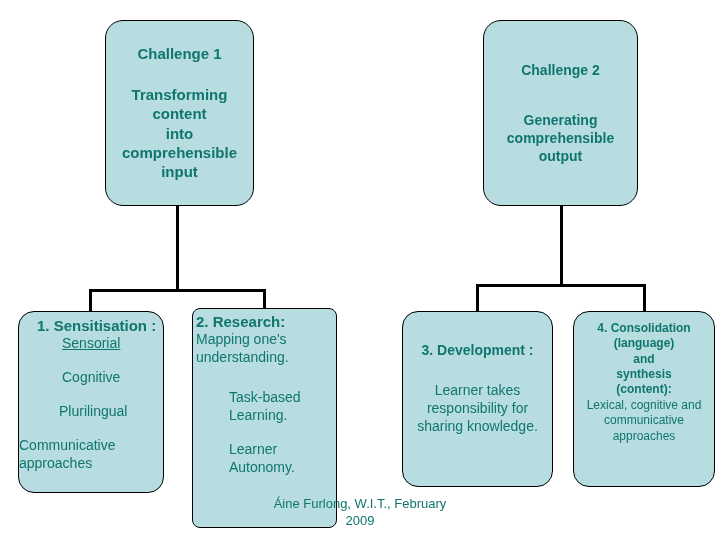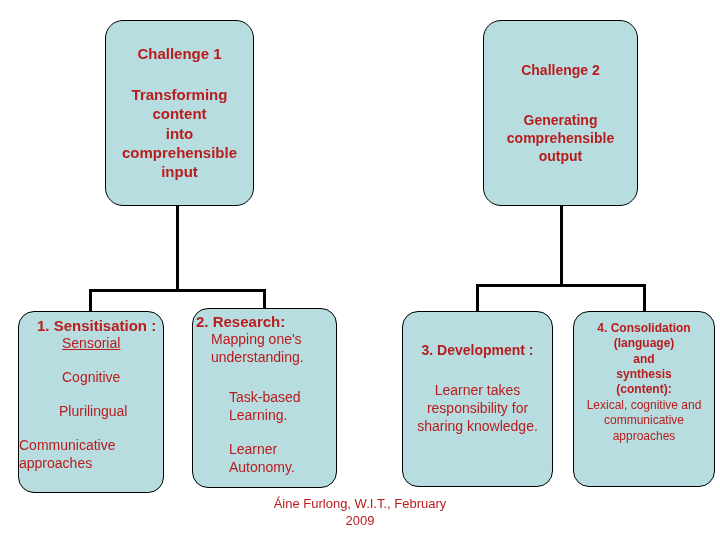--- a/index.html
+++ b/index.html
@@ -8,21 +8,21 @@
     padding: 0;
     background: #ffffff;
   }
   #canvas {
     position: relative;
     width: 720px;
     height: 540px;
     background: #ffffff;
     overflow: hidden;
     font-family: "Liberation Sans", sans-serif;
-    color: #b91c1c;
+    color: #0f766e;
   }
 
   
   .node {
     position: absolute;
     box-sizing: border-box;
     background: #b8dde0;
     border: 1px solid #000000;
     border-radius: 16px;
     display: flex;
@@ -117,23 +117,23 @@
     <div class="title t15 overflow-x" style="padding-left:18px;">1. Sensitisation :</div>
     <div class="body t14" style="padding-left:43px;text-decoration:underline;">Sensorial</div>
     <div class="gap-md"></div>
     <div class="body t14" style="padding-left:43px;">Cognitive</div>
     <div class="gap-md"></div>
     <div class="body t14" style="padding-left:40px;">Plurilingual</div>
     <div class="gap-md"></div>
     <div class="body t14" style="text-align:left; width:160px;">Communicative approaches</div>
   </div>
 
-  <div class="node" style="left:192px; top:308px; width:145px; height:180px; padding-top:3px; align-items:flex-start;">
+  <div class="node" style="left:192px; top:308px; width:145px; height:220px; padding-top:3px; align-items:flex-start;border-radius:8px;">
     <div class="title t15" style="padding-left:3px;">2. Research:</div>
-    <div class="body t14" style="padding-left:18px; text-align:left; width:140px;">Mapping one's understanding.</div>
+    <div class="body t14" style="padding-left:3px; text-align:left; width:140px;">Mapping one's understanding.</div>
     <div class="gap-lg"></div>
     <div class="body t14" style="padding-left:36px; text-align:left; width:110px;">Task-based Learning.</div>
     <div class="gap-md"></div>
     <div class="body t14" style="padding-left:36px; text-align:left; width:110px;">Learner Autonomy.</div>
   </div>
 
   <div class="node" style="left:402px; top:311px; width:151px; height:176px; padding-top:30px;">
     <div class="title t14">3. Development :</div>
     <div class="gap-lg"></div>
     <div class="body t14" style="width:128px;">Learner takes responsibility for sharing knowledge.</div>

